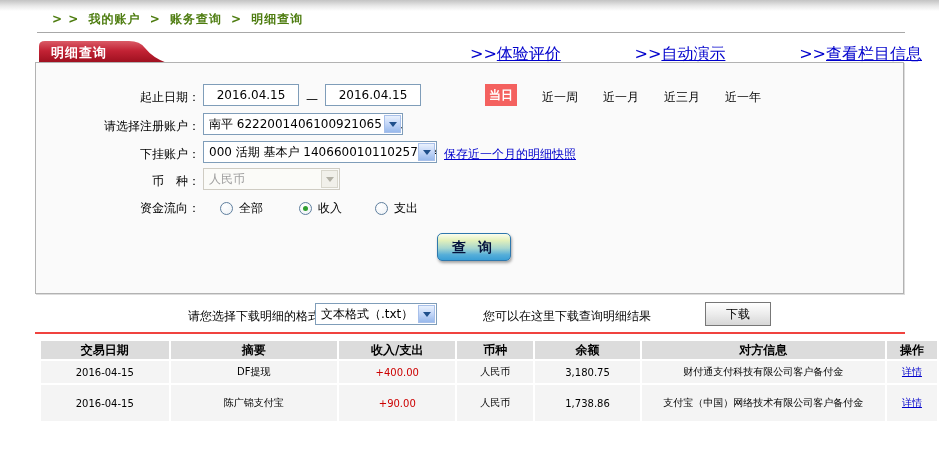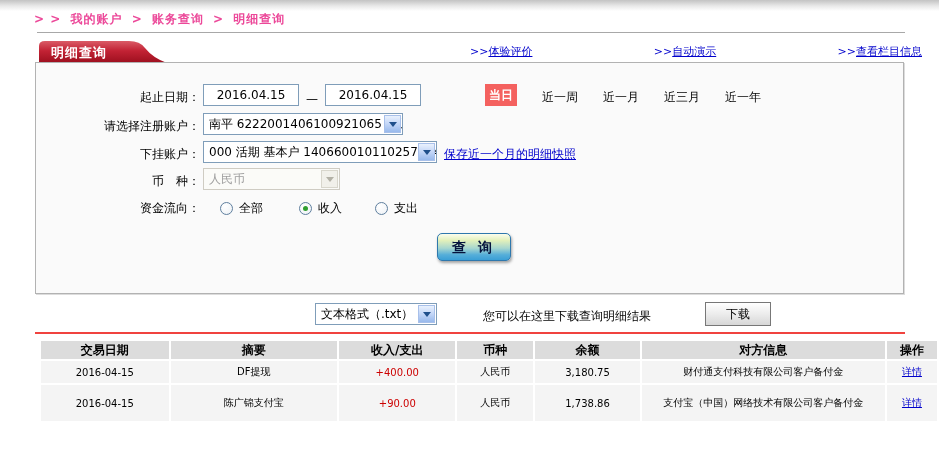--- a/index.html
+++ b/index.html
@@ -4,31 +4,31 @@
 <style>
   * { margin:0; padding:0; box-sizing:border-box; }
   body { background:#fff; font-family:"DejaVu Sans","Liberation Sans",sans-serif; }
   #screen { position:relative; width:939px; height:459px; background:#fff; overflow:hidden; font-size:12px; color:#000; }
 
   
   .top-strip { position:absolute; left:0; top:0; width:939px; height:11px;
     background:linear-gradient(180deg,#c3c3c3 0%,#e9e9e9 55%,#ffffff 100%); }
 
   
-  .breadcrumb { position:absolute; left:34px; top:11px; font-weight:bold; color:#ec4899; font-size:12px; letter-spacing:1px; }
+  .breadcrumb { position:absolute; left:52px; top:11px; font-weight:bold; color:#4d7c0f; font-size:12px; letter-spacing:1px; }
   .breadcrumb span { margin-right:4px; }
   .hr-gray { position:absolute; left:37px; top:32px; width:868px; height:1px; background:#a8a8a8; }
 
   
   .tab { position:absolute; left:35px; top:39px; width:132px; height:24px; }
   .tab svg { position:absolute; left:0; top:0; }
   .tab .tab-label { position:absolute; left:16px; top:5px; color:#fff; font-weight:bold; font-size:13px; letter-spacing:1px; }
 
   
-  .top-links { position:absolute; left:470px; top:44px; width:452px; display:flex; justify-content:space-between; font-size:11px;gap:38px; }
+  .top-links { position:absolute; left:470px; top:44px; width:452px; display:flex; justify-content:space-between; font-size:16px;gap:38px; }
   .top-links a { color:#0000cc; text-decoration:none; cursor:pointer; }
   .top-links a .lk { text-decoration:underline; }
 
   
   .form-box { position:absolute; left:35px; top:62px; width:869px; height:232px;
     background:#fafafa; border:1px solid #b2b2b2; box-shadow:1px 1px 0 #dcdcdc; }
 
   .form-row { position:absolute; left:36px; width:868px; height:24px; display:flex; align-items:flex-end; }
   .form-label { width:164px; text-align:right; color:#000; }
 
@@ -181,20 +181,21 @@
       <span>收入</span>
     </span>
     <span class="radio-item" style="margin-left:33px;">
       <span class="radio-circle"></span>
       <span>支出</span>
     </span>
   </div>
 
   <button class="query-btn">查 询</button>
 
+  <span class="dl-label1">请您选择下载明细的格式</span>
   <div class="sel dl-select">
     <span class="sel-text">文本格式（.txt）</span>
     <span class="arrow-btn">
         <span class="arrow-tri"></span>
       </span>
   </div>
   <span class="dl-label2">您可以在这里下载查询明细结果</span>
   <button class="dl-btn">下载</button>
 
   <div class="hr-red"></div>

